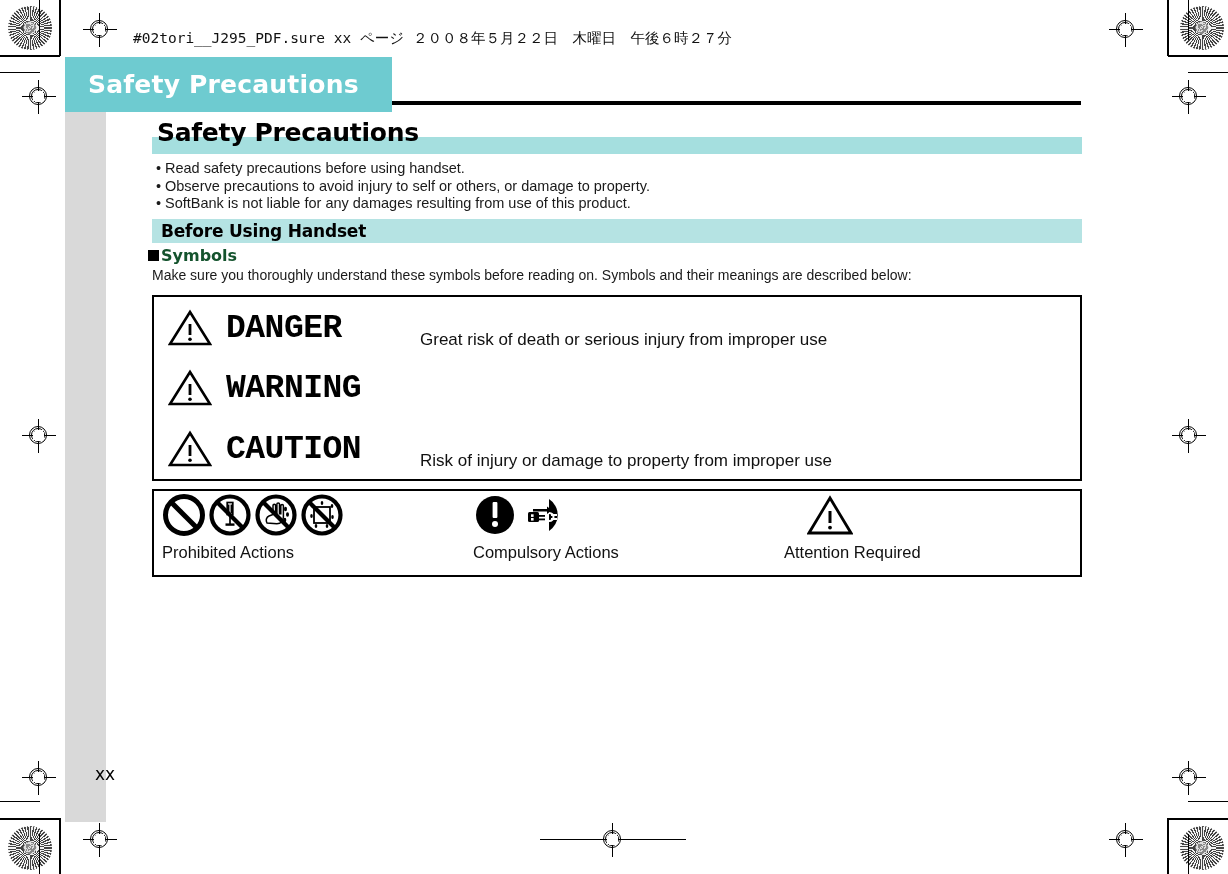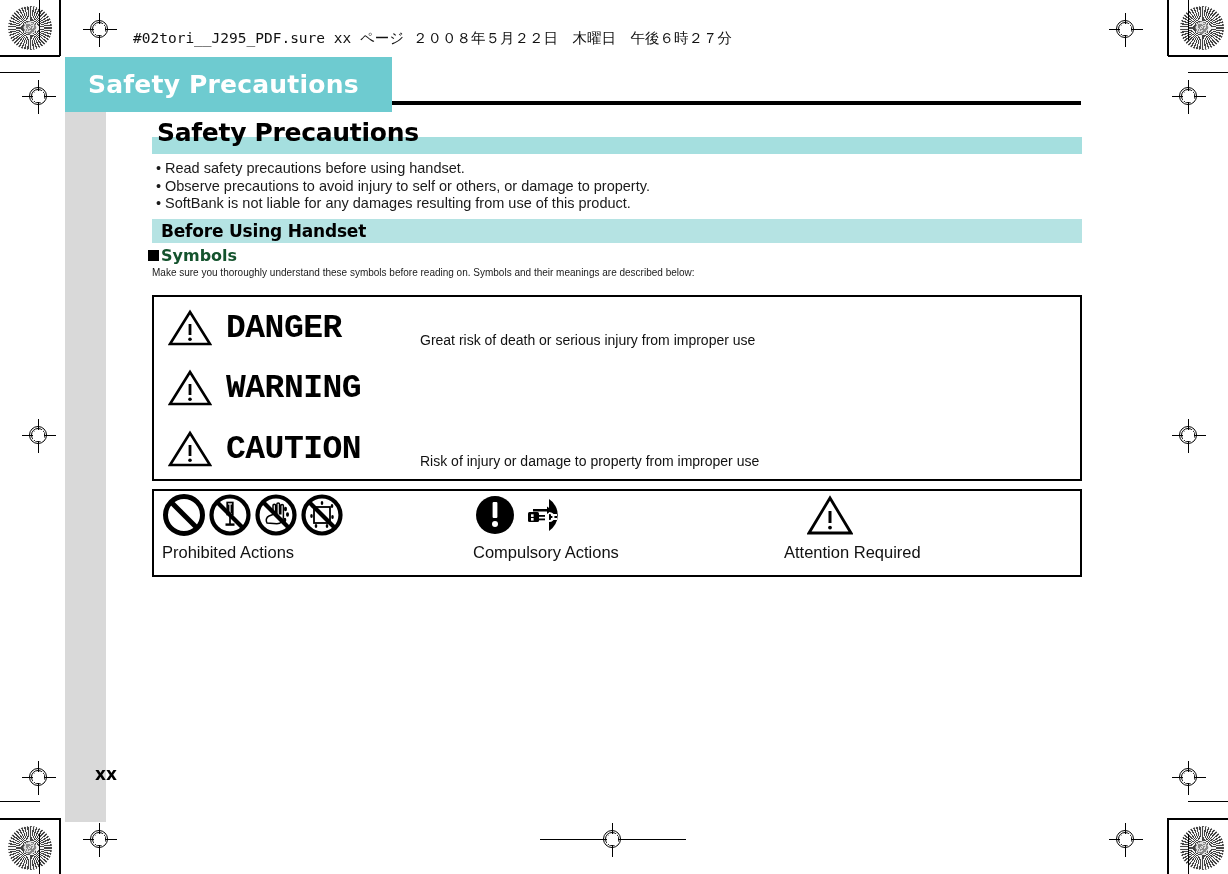--- a/index.html
+++ b/index.html
@@ -43,37 +43,37 @@
   .bullets ul{margin:0;padding:0;}
   .bullets .b{display:inline-block;width:9px;}
 
   .section-band{position:absolute;left:152px;top:219px;width:930px;height:24px;background:#B5E3E3;}
   .section-band .t{position:absolute;left:9px;top:2px;font-size:17px;font-weight:bold;color:#000;
       font-family:"DejaVu Sans", sans-serif;letter-spacing:-.2px;}
 
   .sub-head{position:absolute;left:148px;top:246px;font-size:16px;font-weight:bold;color:#14532d;
       font-family:"DejaVu Sans", sans-serif;}
   .sub-head .sq{display:inline-block;width:11px;height:11px;background:#000;margin-right:2px;}
-  .lead{position:absolute;left:152px;top:267px;font-size:10px;color:#1a1a1a;white-space:nowrap;}
+  .lead{position:absolute;left:152px;top:267px;font-size:14px;color:#1a1a1a;white-space:nowrap;}
 
   .box{position:absolute;border:2px solid #000;box-sizing:border-box;background:#fff;}
   .box-levels{left:152px;top:295px;width:930px;height:186px;}
   .box-icons{left:152px;top:489px;width:930px;height:88px;}
 
   .level-row{position:absolute;left:0;width:100%;height:62px;display:flex;align-items:center;}
   .level-tri{width:72px;display:flex;justify-content:center;align-items:center;}
   .level-name{width:190px;font-size:33px;font-weight:bold;color:#000;letter-spacing:-.5px;
       font-family:Liberation Mono, monospace;}
-  .level-desc{font-size:14px;color:#111;padding-left:4px;white-space:nowrap;margin-top:24px;}
+  .level-desc{font-size:17px;color:#111;padding-left:4px;white-space:nowrap;margin-top:24px;}
 
   .icon-group{position:absolute;top:6px;}
   .icon-row{display:flex;align-items:flex-end;gap:2px;height:44px;}
   .icon-caption{font-size:16.5px;color:#111;margin-top:2px;white-space:nowrap;}
 
-  .page-number{position:absolute;left:95px;top:764px;font-size:17px;font-weight:bold;color:#000;
+  .page-number{position:absolute;left:95px;top:764px;font-size:17px;font-weight:normal;color:#000;
       font-family:"DejaVu Sans", sans-serif;}
 
   .hdr-text{position:absolute;left:133px;top:29px;font-size:14.5px;color:#111;white-space:nowrap;
       font-family:"DejaVu Sans Mono", monospace;}
 </style>
 </head>
 <body>
 
 <div>
 

